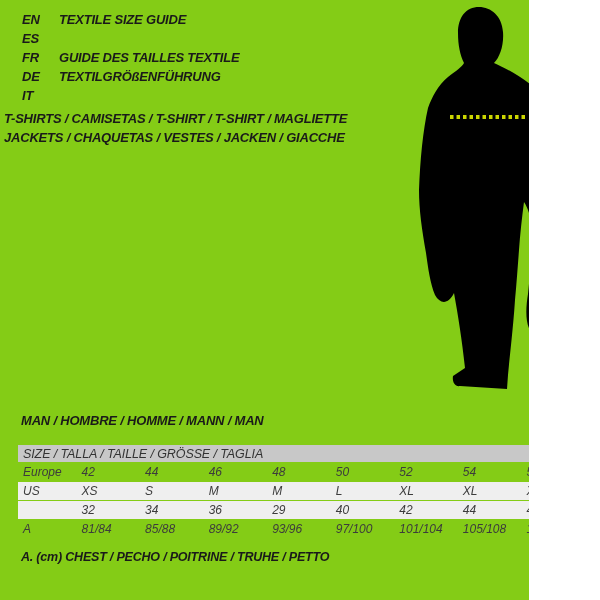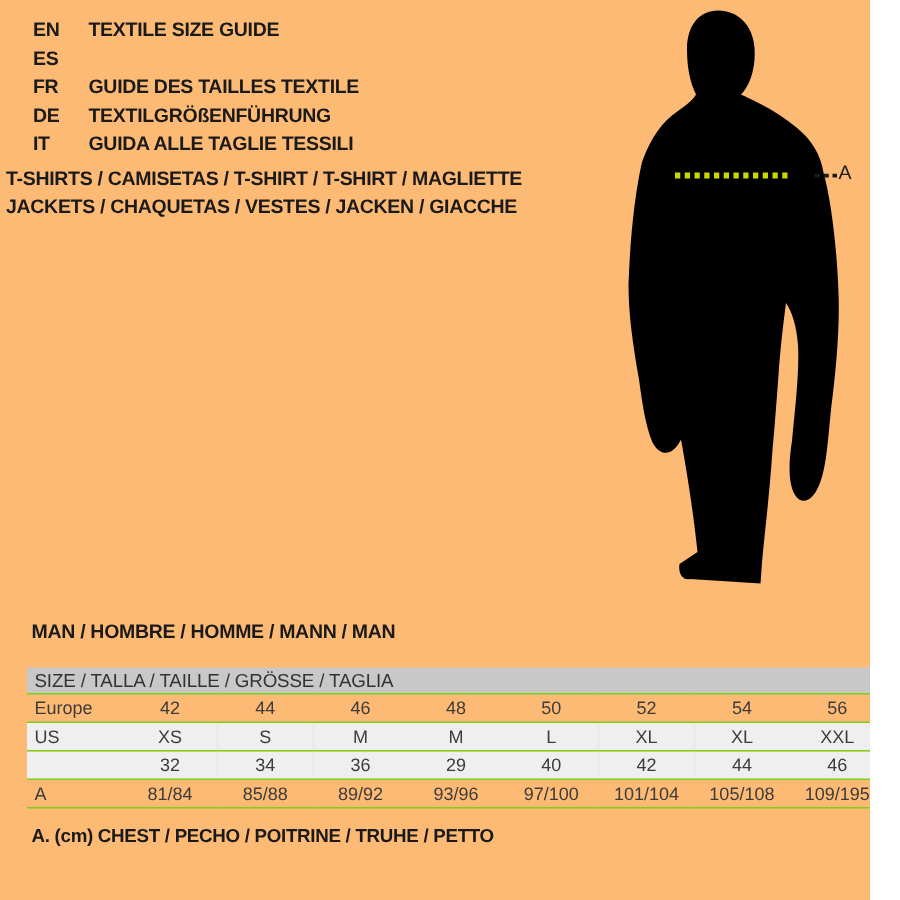--- a/index.html
+++ b/index.html
@@ -3,24 +3,25 @@
 <meta charset="utf-8">
 <style>
   html, body {
     margin: 0;
     padding: 0;
     background: #ffffff;
     font-family: "Liberation Sans", sans-serif;
   }
   .canvas {
     position: relative;
-    width: 580px;
+    width: 529px;
     height: 600px;
-    background: #fdba74;
+    background: #84cc16;
     overflow: hidden;
+    font-style: italic;
   }
 
   
   .lang-list {
     position: absolute;
     left: 22px;
     top: 10px;
   }
   .lang-row {
     display: flex;
@@ -90,21 +91,20 @@
     height: 17px;
     text-align: left;
     font-weight: normal;
     font-size: 12.5px;
     color: #333333;
     padding: 0 0 0 5px;
     letter-spacing: -0.1px;
   }
   .size-table td {
     height: 18px;
-    text-align: center;
     padding: 0;
     font-weight: normal;
   }
   .size-table td.label-cell {
     text-align: left;
     padding-left: 5px;
     width: 68px;
     margin-left: 41px;
   }
   .size-table tr.alt td { background: #efefef; }
@@ -137,21 +137,20 @@
       <div class="lang-row">
         <span class="lang-code">FR</span>
         <span>GUIDE DES TAILLES TEXTILE</span>
       </div>
       <div class="lang-row">
         <span class="lang-code">DE</span>
         <span>TEXTILGRÖßENFÜHRUNG</span>
       </div>
       <div class="lang-row">
         <span class="lang-code">IT</span>
-        <span>GUIDA ALLE TAGLIE TESSILI</span>
       </div>
     </div>
 
   <div class="categories">
     <div>T-SHIRTS / CAMISETAS / T-SHIRT / T-SHIRT / MAGLIETTE</div>
     <div>JACKETS / CHAQUETAS / VESTES / JACKEN / GIACCHE</div>
   </div>
 
   <div class="figure-wrap">
     <svg width="170" height="392" viewBox="0 0 170 392" xmlns="http://www.w3.org/2000/svg">

